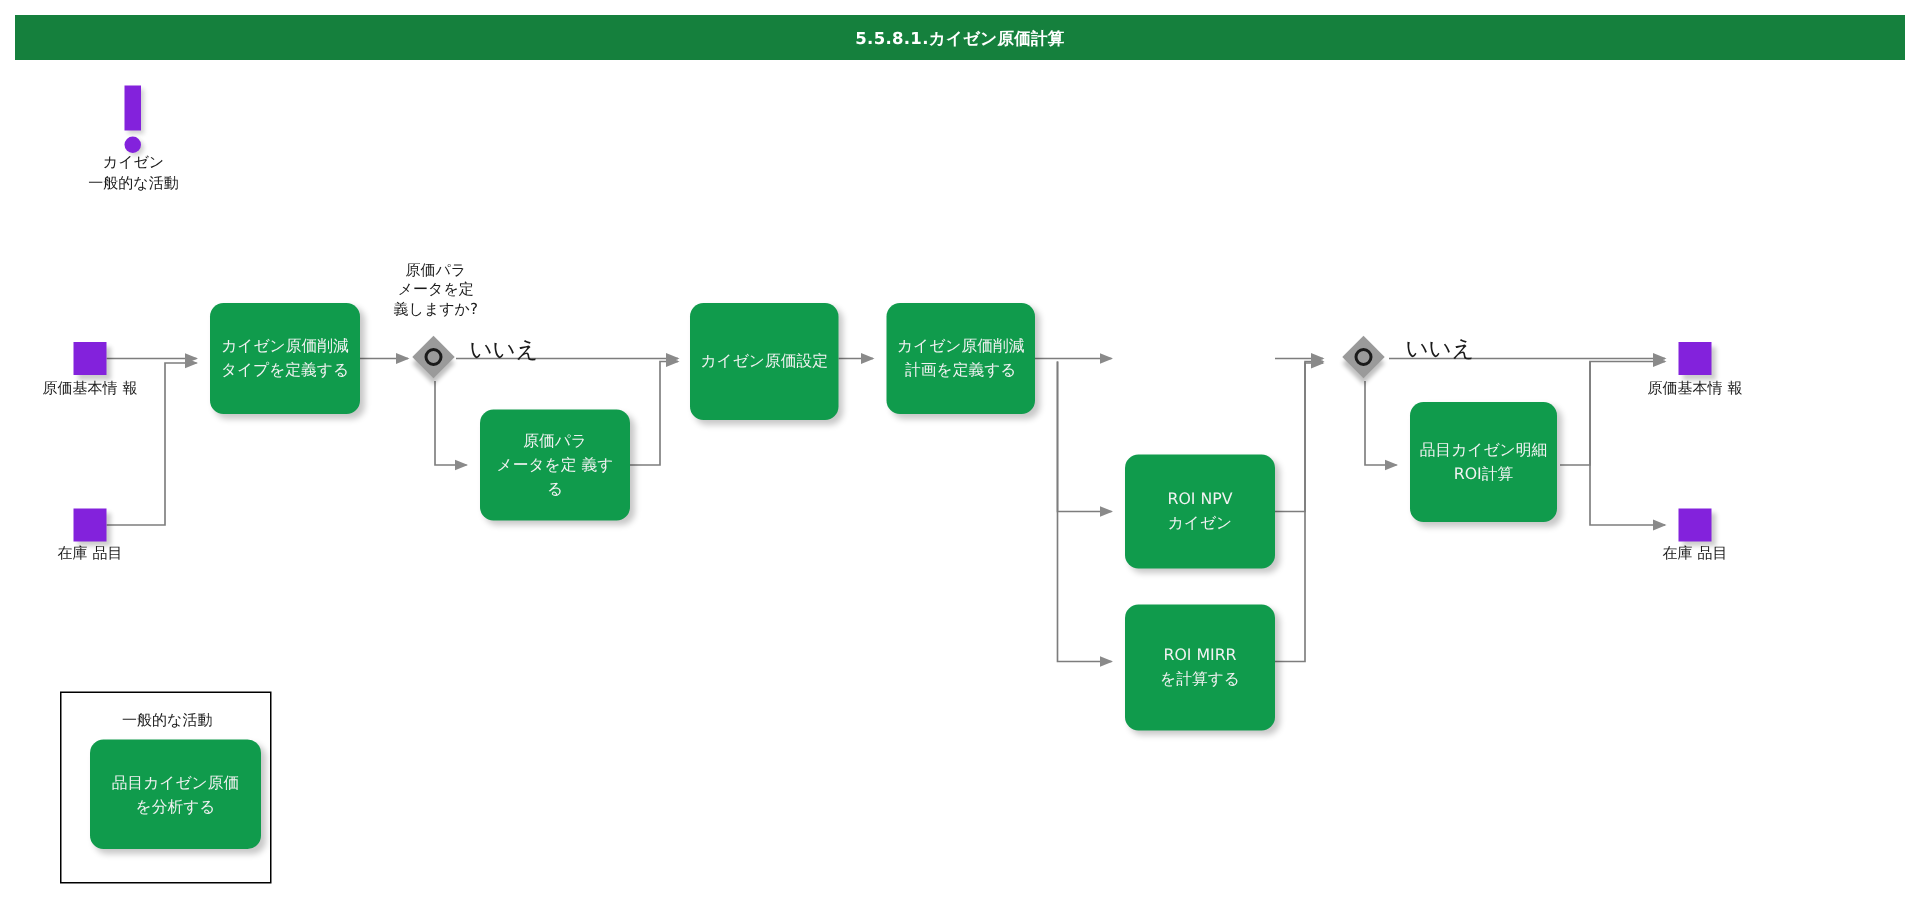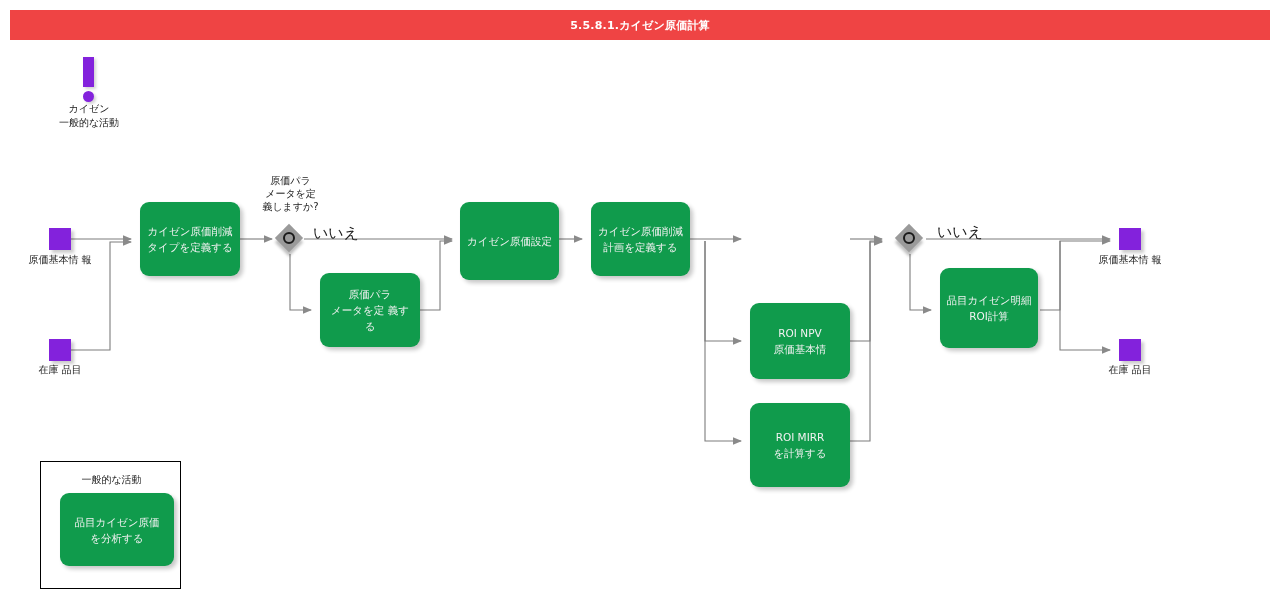--- a/index.html
+++ b/index.html
@@ -15,21 +15,21 @@
     overflow: hidden;
   }
 
   
   .titlebar {
     position: absolute;
     left: 10px;
     top: 10px;
     width: 1260px;
     height: 30px;
-    background: #ef4444;
+    background: #15803d;
     display: flex;
     align-items: center;
     justify-content: center;
   }
   .titlebar-text {
     color: #ffffff;
     font-size: 11px;
     font-weight: bold;
     letter-spacing: 0.2px;
   }
@@ -250,21 +250,21 @@
   </div>
 
   <div class="proc" style="left:591px; top:202px; width:99px; height:74px;">
     <span style="white-space: pre-line;">カイゼン原価削減
 計画を定義する</span>
   </div>
 
 
   <div class="proc" style="left:750px; top:303px; width:100px; height:76px;">
     <span style="white-space: pre-line;">ROI NPV
-原価基本情</span>
+カイゼン</span>
   </div>
 
   <div class="proc" style="left:750px; top:403px; width:100px; height:84px;">
     <span style="white-space: pre-line;">ROI MIRR
 を計算する</span>
   </div>
 
   <div class="proc" style="left:940px; top:268px; width:98px; height:80px;">
     <span style="white-space: pre-line;">品目カイゼン明細
 ROI計算</span>

